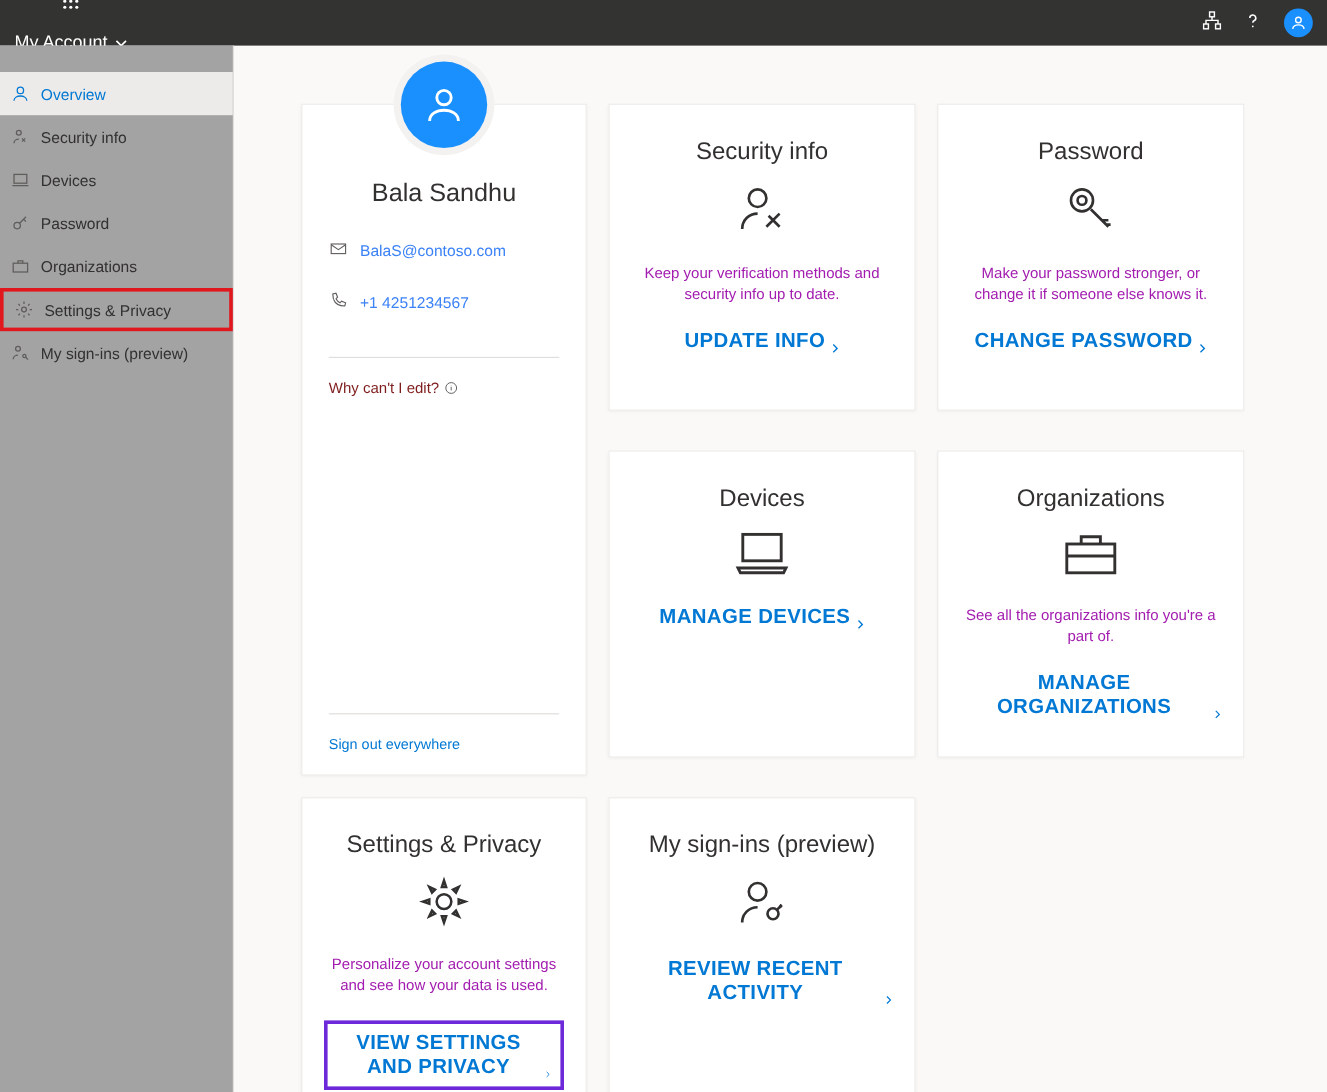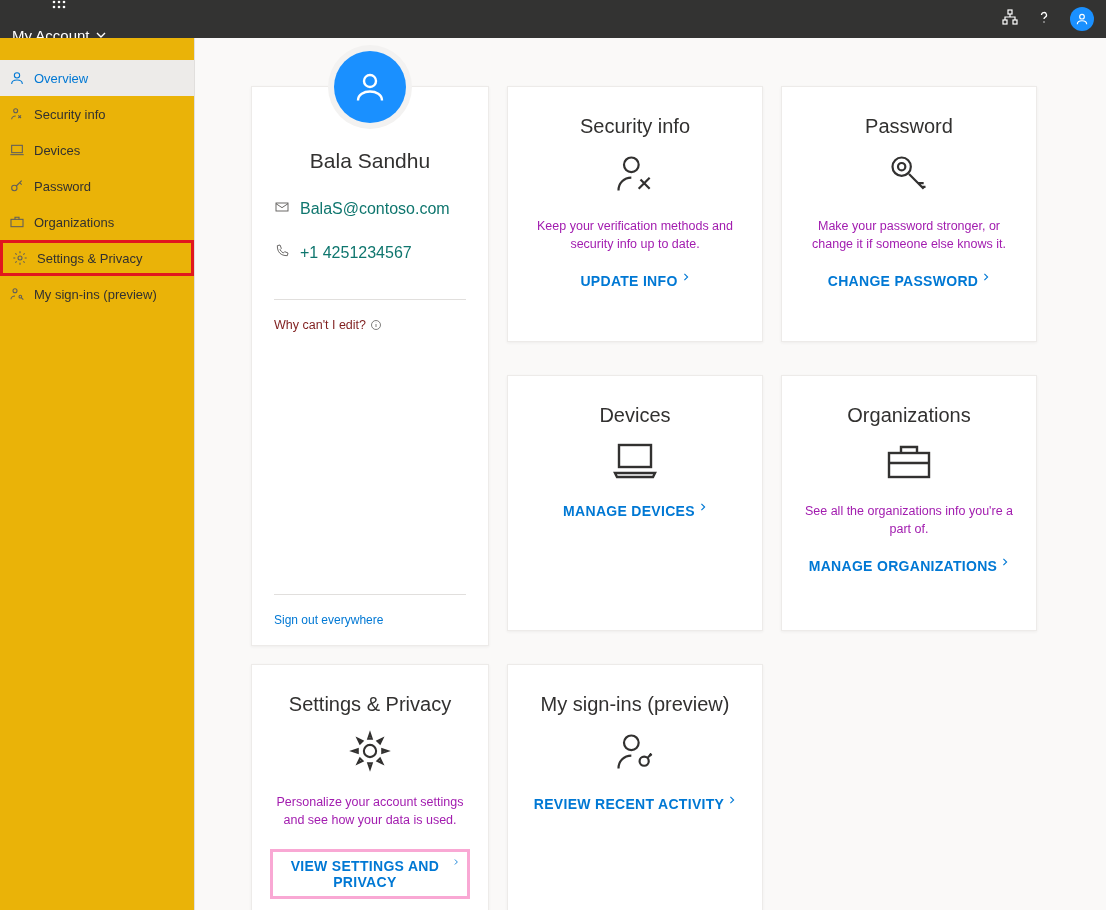--- a/index.html
+++ b/index.html
@@ -7,44 +7,44 @@
 
   
   .topbar { height: 38px; background: #333332; color: #fff; display: flex; align-items: center; padding: 0 12px; justify-content: space-between; }
   .topbar-left { display: flex; align-items: center; gap: 14px; flex-direction: column; }
   .topbar-title { font-size: 15px; display: flex; align-items: center; gap: 6px; }
   .topbar-right { display: flex; align-items: center; gap: 18px; }
   .avatar-circle { width: 24px; height: 24px; border-radius: 50%; background: #1a90ff; display: flex; align-items: center; justify-content: center; }
 
   
   .layout { display: flex; height: calc(910px - 38px); }
-  .sidebar { width: 195px; background: #eab308; border-right: 1px solid #e1dfdd; padding-top: 22px; }
+  .sidebar { width: 195px; background: #a3a3a3; border-right: 1px solid #e1dfdd; padding-top: 22px; }
   .side-item { height: 36px; display: flex; align-items: center; padding-left: 8px; font-size: 13px; color: #323130; cursor: pointer; gap: 8px; }
   .side-item.active { background: #edebe9; color: #0078d4; }
   .side-item .icon { width: 18px; height: 18px; display: flex; align-items: center; justify-content: center; }
   .side-item .icon svg { stroke: #605e5c; }
   .side-item.active .icon svg { stroke: #0078d4; }
   .side-highlight { border: 3px solid #e1171e; }
 
   
   .main { flex: 1; padding: 48px 56px 20px 56px; overflow: auto; position: relative; }
   .card-grid { display: grid; grid-template-columns: 238px 256px 256px; gap: 18px; }
   .card { background: #fff; border: 1px solid #edebe9; box-shadow: 0 1px 3px rgba(0,0,0,0.05); display: flex; flex-direction: column; align-items: center; padding: 28px 18px 22px 18px; text-align: center; }
   .card-title { font-size: 20px; font-weight: 400; color: #323130; margin-bottom: 14px; }
   .card-icon { margin-bottom: 18px; }
   .card-text { font-size: 12.5px; color: #a21caf; line-height: 1.4; margin-bottom: 20px; }
-  .card-link { font-size: 14px; font-weight: 600; color: #0078d4; letter-spacing: 0.3px; cursor: pointer; display: inline-flex; align-items: flex-start; gap: 4px; }
-  .card-link.highlighted { border: 3px solid #f9a8d4; padding: 6px 8px; }
+  .card-link { font-size: 17px; font-weight: 600; color: #0078d4; letter-spacing: 0.3px; cursor: pointer; display: inline-flex; align-items: flex-end; gap: 4px; }
+  .card-link.highlighted { border: 3px solid #6d28d9; padding: 6px 8px; }
 
   
   .profile-card { grid-row: span 2; align-items: flex-start; text-align: left; padding: 0 22px 18px 22px; position: relative; }
   .profile-avatar-wrap { width: 84px; height: 84px; border-radius: 50%; background: #f3f2f1; display:flex; align-items:center; justify-content:center; position: absolute; top:-42px; left:50%; transform:translateX(-50%); }
   .profile-avatar { width: 72px; height: 72px; border-radius: 50%; background: #1a90ff; display:flex; align-items:center; justify-content:center; }
   .profile-name { font-size: 21px; color: #323130; width:100%; text-align:center; margin-top: 62px; margin-bottom: 26px; }
-  .contact-row { display:flex; align-items:center; gap:10px; font-size: 16px; color:#0f766e; margin-bottom: 24px; }
+  .contact-row { display:flex; align-items:center; gap:10px; font-size: 13px; color:#3b82f6; margin-bottom: 24px; }
   .hr { border:0; border-top:1px solid #e1dfdd; width:100%; margin: 12px 0 18px 0; }
   .why-edit { font-size: 12.5px; color:#7f1d1d; display:flex; align-items:center; gap:4px; }
   .signout-link { font-size: 12px; color:#0078d4; cursor:pointer; margin-top:auto; }
   .spacer-fill { flex:1; }
 </style>
 </head>
 <body>
 
 <div class="topbar">
   <div class="topbar-left">

